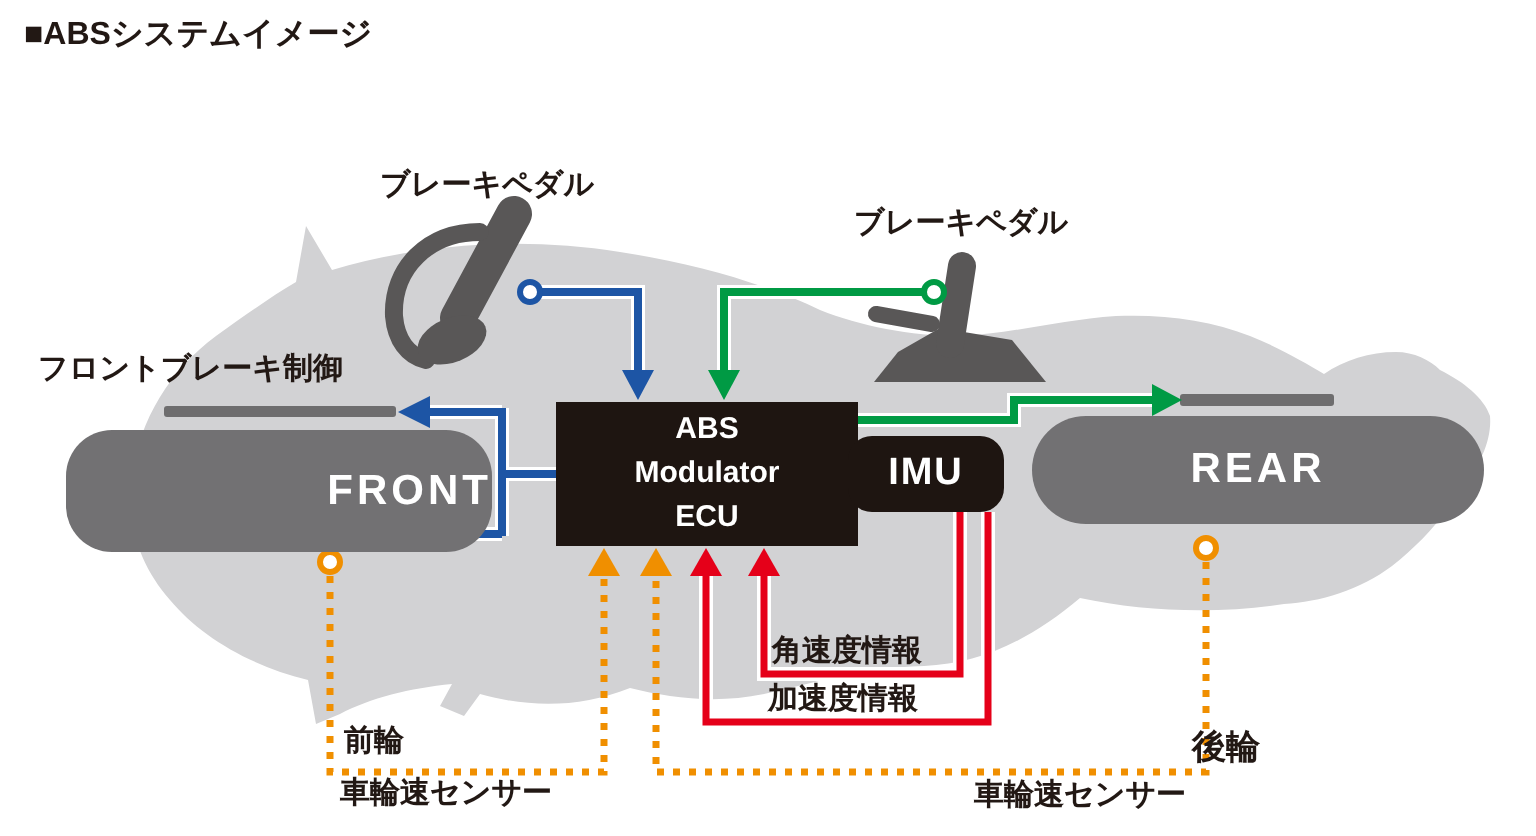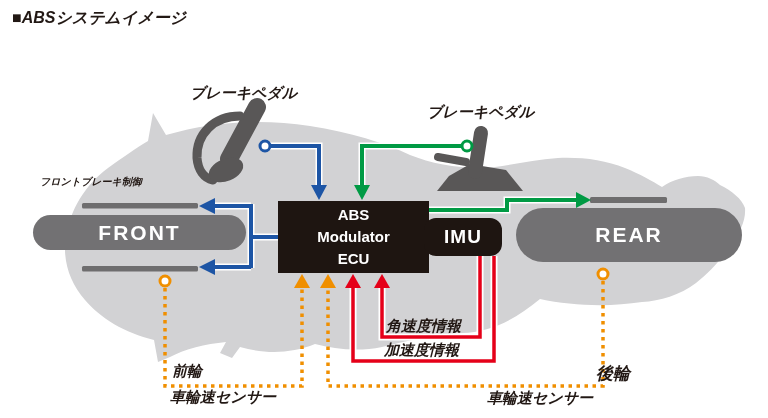--- a/index.html
+++ b/index.html
@@ -1,45 +1,45 @@
 <!DOCTYPE html>
 <html style="--blue: #1d55a5; --green: #009a44; --red: #e50019; --orange: #f08f00; --silhouette: #d2d2d4; --icon-gray: #595757; --pill-gray: #727173; --bar-gray: #6e6d6e; --box-black: #1e1511;"><head>
 <meta charset="utf-8">
 <style>
   html,body{margin:0;padding:0;background:#fff;}
   #stage{
     position:relative;width:768px;height:418px;overflow:hidden;background:#fff;
     font-family:"Liberation Sans","DejaVu Sans",sans-serif;color:#221814;
   }
   #diagram-svg{position:absolute;left:0;top:0;}
-  .lbl{position:absolute;font-weight:bold;white-space:nowrap;line-height:1.15;font-style:italic;}
+  .lbl{position:absolute;font-weight:bold;white-space:nowrap;line-height:1.15;}
   .title{left:12px;top:9px;font-size:16px;}
   .lbl-brake-lever{left:190px;top:84px;font-size:15px;}
   .lbl-brake-pedal{left:427px;top:103px;font-size:15px;}
-  .lbl-front-brake{left:40px;top:176px;font-size:10px;}
+  .lbl-front-brake{left:19px;top:176px;font-size:15px;}
   .lbl-rear-brake{left:565px;top:168px;font-size:15px;}
   .lbl-angular{left:386px;top:317px;font-size:15px;}
   .lbl-accel{left:384px;top:341px;font-size:15px;}
   .lbl-front-wheel{left:172px;top:362px;font-size:15px;text-align:center;}
   .lbl-front-sensor{left:170px;top:388px;font-size:15px;}
   .lbl-rear-wheel{left:596px;top:364px;font-size:17px;}
   .lbl-rear-sensor{left:487px;top:389px;font-size:15px;}
   .blackbox{
     position:absolute;background:var(--box-black);color:#fff;font-weight:bold;
     display:flex;flex-direction:column;align-items:center;justify-content:center;
     text-align:center;
   }
   .abs-box{left:278px;top:201px;width:151px;height:72px;font-size:15px;line-height:22px;}
   .imu-box{left:424px;top:218px;width:78px;height:38px;font-size:19px;letter-spacing:1px;border-radius:12px;}
   .pill{
     position:absolute;background:var(--pill-gray);color:#fff;font-weight:bold;
     display:flex;align-items:center;justify-content:center;letter-spacing:2px;
     font-size:21px;
   }
-  .front-pill{left:33px;top:215px;width:213px;height:35px;border-radius:23px;}
+  .front-pill{left:33px;top:215px;width:213px;height:61px;border-radius:23px;justify-content:flex-end;}
   .rear-pill{left:516px;top:208px;width:226px;height:54px;border-radius:27px;}
   
   .sil{fill:var(--silhouette);}
   .icon-dark{fill:var(--icon-gray);stroke:none;}
   .icon-dark-stroke{stroke:var(--icon-gray);fill:none;}
   .bar{fill:var(--bar-gray);}
   .ln-blue{stroke:var(--blue);fill:none;stroke-width:4;}
   .ln-green{stroke:var(--green);fill:none;stroke-width:4;}
   .ln-red{stroke:var(--red);fill:none;stroke-width:3.5;}
   .ln-orange-dash{stroke:var(--orange);fill:none;stroke-width:3.5;stroke-dasharray:3.5 4.5;}

